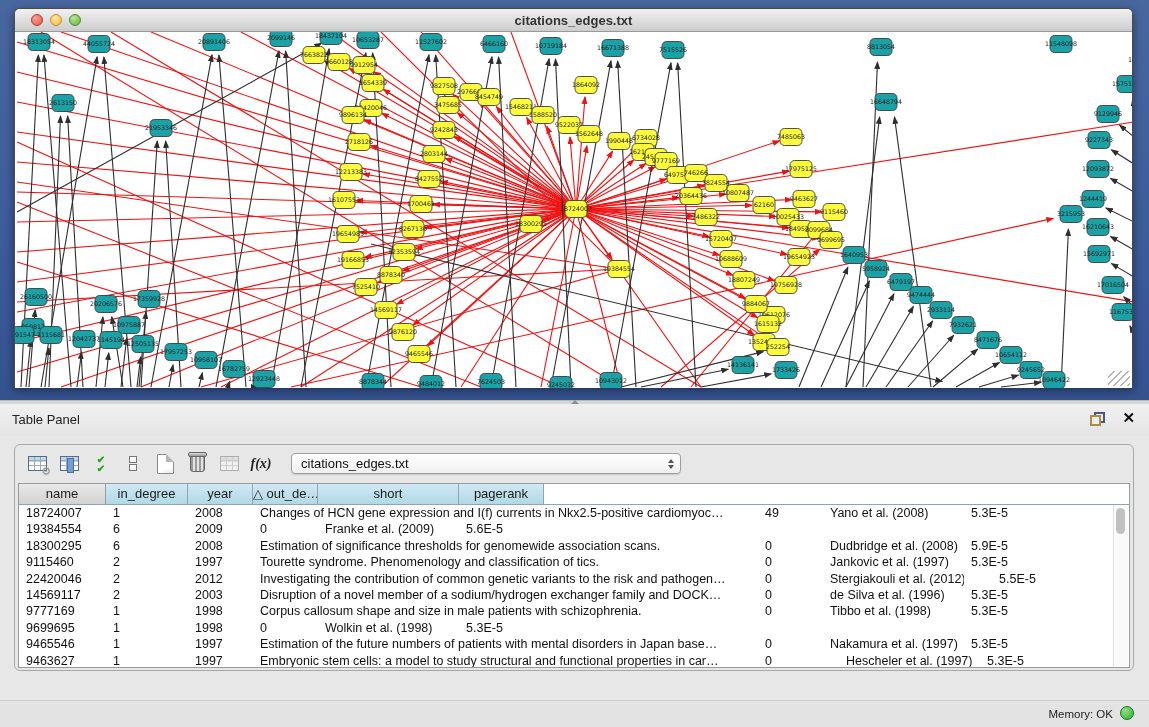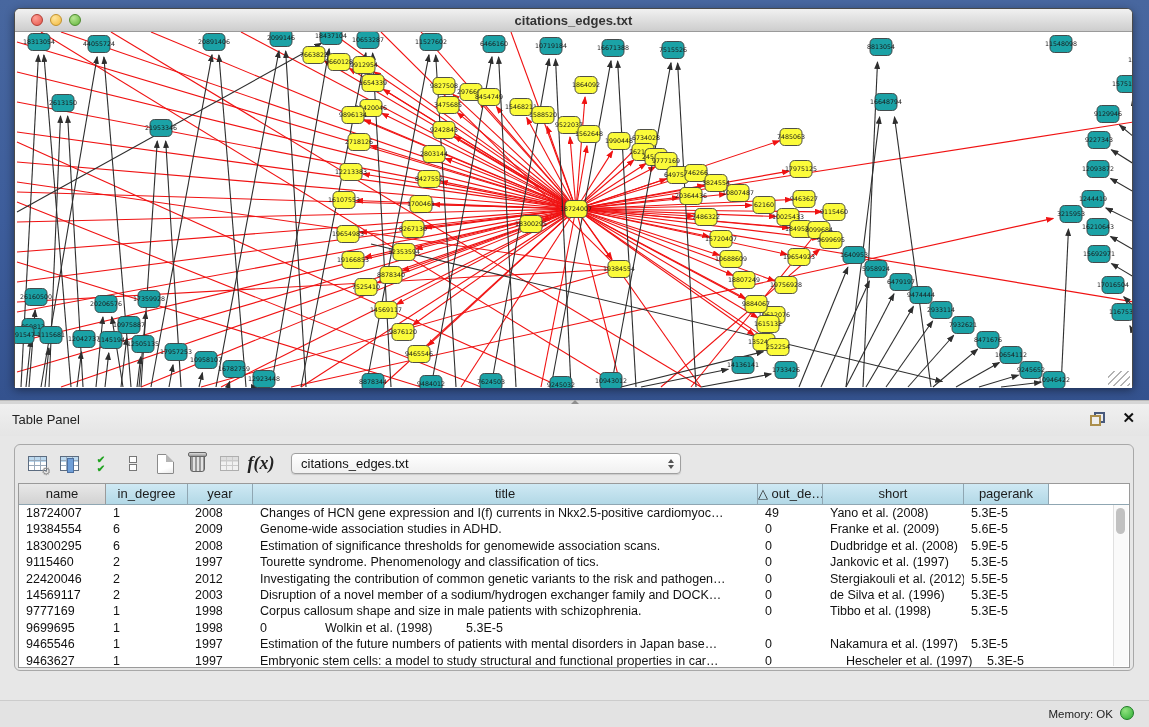--- a/index.html
+++ b/index.html
@@ -51,21 +51,21 @@
   .ic-checks::before{content:"\2714\A\2714";}
   .ic-rows div{width:8px;height:7px;border:1px solid #777;box-sizing:border-box;margin:1px 0;background:#fdfdfd;}
   .ic-page{width:15px;height:18px;background:linear-gradient(160deg,#fff 70%,#e9e9e9);border:1px solid #8a8a8a;border-radius:1px;position:relative;}
   .ic-page::after{content:"";position:absolute;right:-1px;top:-1px;width:0;height:0;
      border:4px solid;border-color:#e7e7e7 #e7e7e7 #b5b5b5 #b5b5b5;}
   .ic-trash{width:13px;height:15px;border:1px solid #666;border-radius:2px 2px 3px 3px;position:relative;
      background:repeating-linear-gradient(90deg,#9a9a9a 0 2px,#e3e3e3 2px 4px);}
   .ic-trash::before{content:"";position:absolute;left:-3px;right:-3px;top:-4px;height:3px;
      background:linear-gradient(#ddd,#999);border:1px solid #666;border-radius:2px;}
   .disabled{opacity:.45;filter:grayscale(1);}
-  .fx{font-family:"Liberation Serif",serif;font-style:italic;font-weight:bold;font-size:18px;color:#222;}
+  .fx{font-family:"Liberation Serif",serif;font-style:italic;font-weight:bold;font-size:14px;color:#222;}
   .combo{margin-left:14px;width:390px;height:21px;border:1px solid #9f9f9f;border-radius:4px;
      background:linear-gradient(#ffffff,#f0f0f0);display:flex;align-items:center;padding:0 6px 0 9px;
      font-size:13px;color:#111;box-sizing:border-box;box-shadow:0 1px 1px rgba(0,0,0,.12);}
   .combo .val{flex:1;}
   .combo-arrows{display:flex;flex-direction:column;gap:2px;align-items:center;}
   .combo-arrows i{display:block;width:0;height:0;border-left:3.5px solid transparent;border-right:3.5px solid transparent;}
   .combo-arrows .up{border-bottom:4px solid #555;}
   .combo-arrows .dn{border-top:4px solid #555;}
   .tablewrap{position:absolute;left:3px;right:3px;top:38px;height:185px;background:#fff;
      border:1px solid #9a9a9a;box-sizing:border-box;overflow:hidden;}
@@ -832,41 +832,39 @@
             <i class="up"></i>
             <i class="dn"></i>
           </span>
       </div>
     </div>
     <div class="tablewrap">
       <div class="thead" id="thead">
           <div class="th gray" style="width: 87px;">name</div>
           <div class="th" style="width: 82px;">in_degree</div>
           <div class="th" style="width: 65px;">year</div>
-          <div class="th" style="width: 505px;">title</div>
           <div class="th" style="width: 65px;">△ out_de…</div>
           <div class="th" style="width: 141px;">short</div>
           <div class="th" style="width: 85px;">pagerank</div>
           <div class="th fill"></div>
         </div>
       <div id="tbody">
           <div class="trow">
             <div class="td" style="width: 87px;">18724007</div>
             <div class="td" style="width: 82px;">1</div>
             <div class="td" style="width: 65px;">2008</div>
             <div class="td" style="width: 505px;">Changes of HCN gene expression and I(f) currents in Nkx2.5-positive cardiomyoc…</div>
             <div class="td" style="width: 65px;">49</div>
             <div class="td" style="width: 141px;">Yano et al. (2008)</div>
             <div class="td" style="width: 85px;">5.3E-5</div>
           </div>
           <div class="trow">
             <div class="td" style="width: 87px;">19384554</div>
             <div class="td" style="width: 82px;">6</div>
             <div class="td" style="width: 65px;">2009</div>
-            <div class="td" style="width: 505px;">Genome-wide association studies in ADHD.</div>
             <div class="td" style="width: 65px;">0</div>
             <div class="td" style="width: 141px;">Franke et al. (2009)</div>
             <div class="td" style="width: 85px;">5.6E-5</div>
           </div>
           <div class="trow">
             <div class="td" style="width: 87px;">18300295</div>
             <div class="td" style="width: 82px;">6</div>
             <div class="td" style="width: 65px;">2008</div>
             <div class="td" style="width: 505px;">Estimation of significance thresholds for genomewide association scans.</div>
             <div class="td" style="width: 65px;">0</div>
@@ -882,21 +880,21 @@
             <div class="td" style="width: 141px;">Jankovic et al. (1997)</div>
             <div class="td" style="width: 85px;">5.3E-5</div>
           </div>
           <div class="trow">
             <div class="td" style="width: 87px;">22420046</div>
             <div class="td" style="width: 82px;">2</div>
             <div class="td" style="width: 65px;">2012</div>
             <div class="td" style="width: 505px;">Investigating the contribution of common genetic variants to the risk and pathogen…</div>
             <div class="td" style="width: 65px;">0</div>
             <div class="td" style="width: 141px;">Stergiakouli et al. (2012)</div>
-            <div class="td" style="width: 85px;">5.5E-5</div>
+            <div class="td" style="width: 85px; margin-left: 28px;">5.5E-5</div>
           </div>
           <div class="trow">
             <div class="td" style="width: 87px;">14569117</div>
             <div class="td" style="width: 82px;">2</div>
             <div class="td" style="width: 65px;">2003</div>
             <div class="td" style="width: 505px;">Disruption of a novel member of a sodium/hydrogen exchanger family and DOCK…</div>
             <div class="td" style="width: 65px;">0</div>
             <div class="td" style="width: 141px;">de Silva et al. (1996)</div>
             <div class="td" style="width: 85px;">5.3E-5</div>
           </div>

